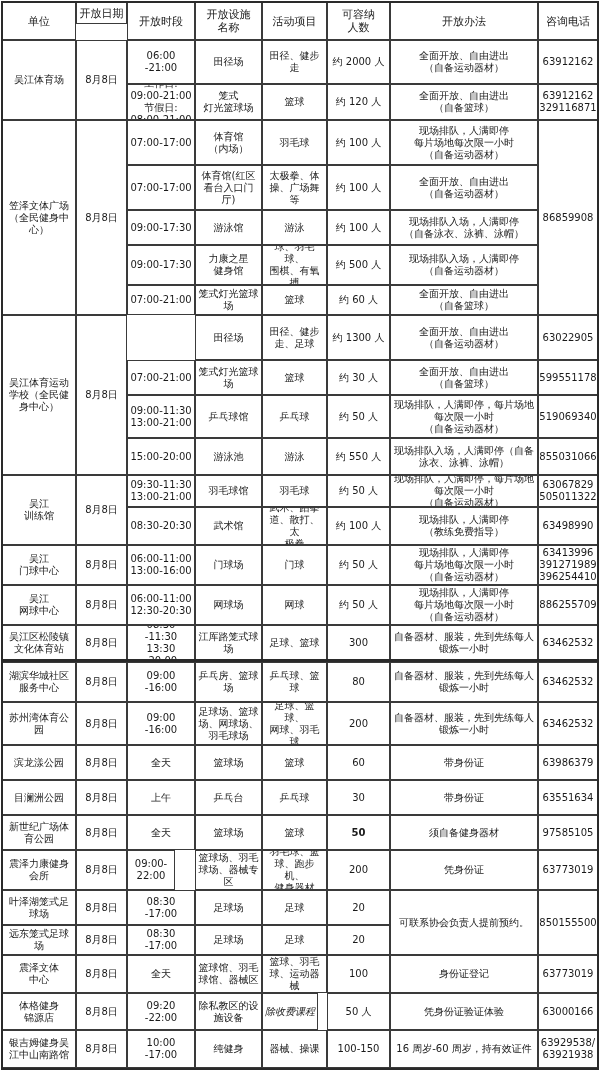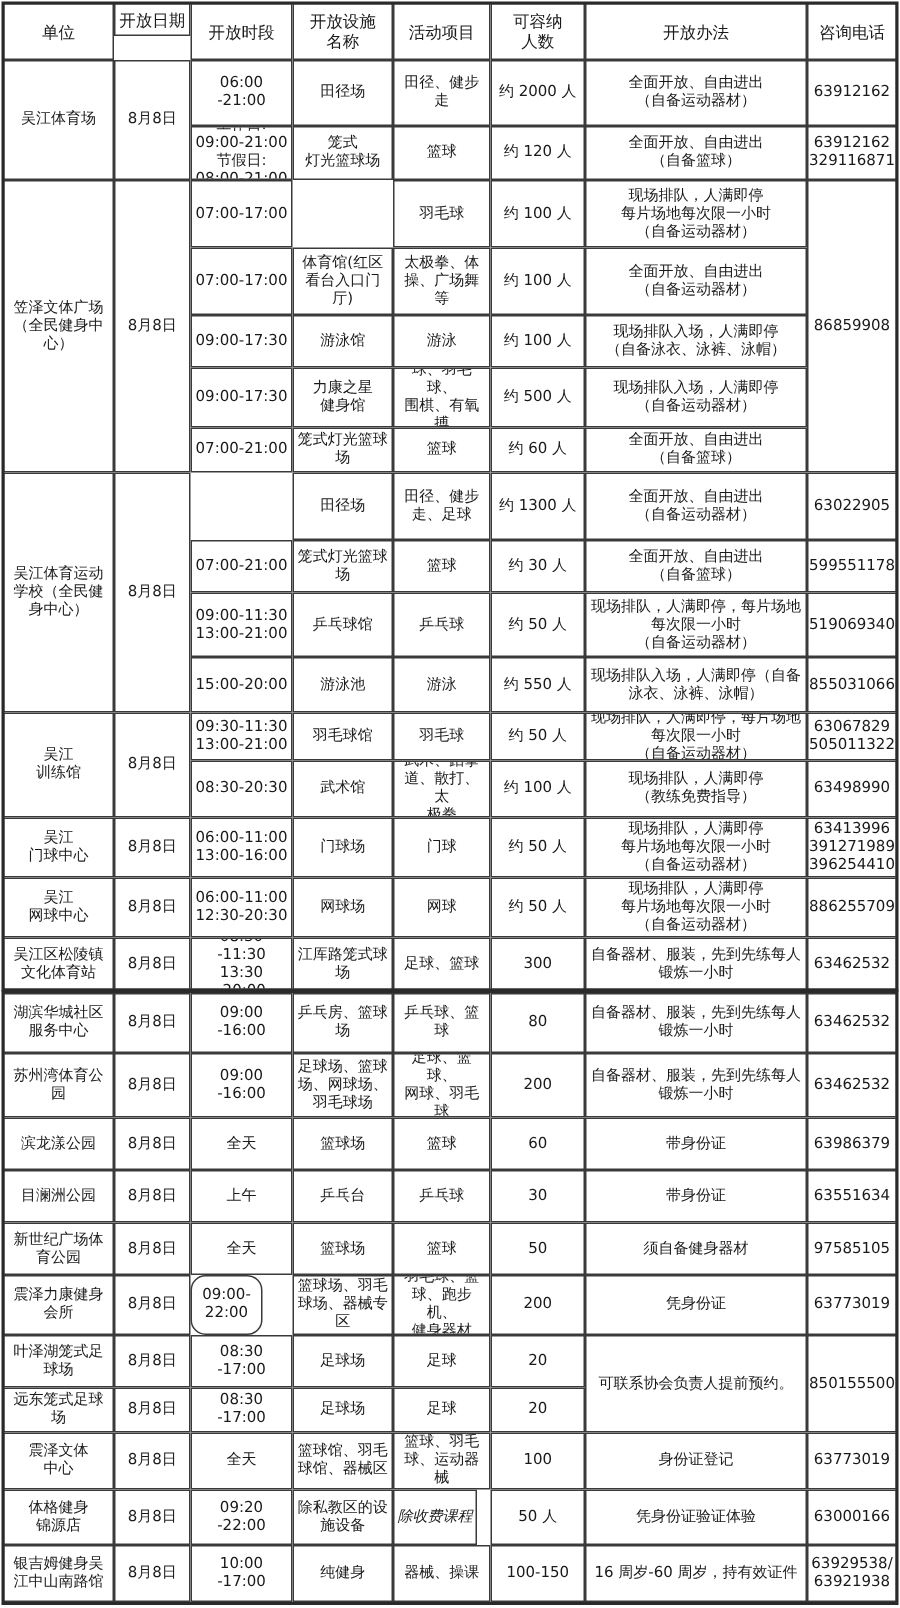--- a/index.html
+++ b/index.html
@@ -42,20 +42,22 @@
     <div class="cell" style="left: 327px; top: 84px; width: 63px; height: 36px;">约 120 人</div>
     <div class="cell" style="left: 390px; top: 84px; width: 148px; height: 36px;">全面开放、自由进出
 （自备篮球）</div>
     <div class="cell" style="left: 538px; top: 84px; width: 60px; height: 36px;">63912162
 13291168716</div>
     <div class="cell" style="left: 2px; top: 120px; width: 74px; height: 195px;">笠泽文体广场
 （全民健身中
 心）</div>
     <div class="cell" style="left: 76px; top: 120px; width: 51px; height: 195px;">8月8日</div>
     <div class="cell" style="left: 127px; top: 120px; width: 68px; height: 45px;">07:00-17:00</div>
+    <div class="cell" style="left: 195px; top: 120px; width: 67px; height: 45px;">体育馆
+（内场）</div>
     <div class="cell" style="left: 262px; top: 120px; width: 65px; height: 45px;">羽毛球</div>
     <div class="cell" style="left: 327px; top: 120px; width: 63px; height: 45px;">约 100 人</div>
     <div class="cell" style="left: 390px; top: 120px; width: 148px; height: 45px;">现场排队，人满即停
 每片场地每次限一小时
 （自备运动器材）</div>
     <div class="cell" style="left: 538px; top: 120px; width: 60px; height: 195px;">86859908</div>
     <div class="cell" style="left: 127px; top: 165px; width: 68px; height: 45px;">07:00-17:00</div>
     <div class="cell" style="left: 195px; top: 165px; width: 67px; height: 45px;">体育馆(红区
 看台入口门
 厅)</div>
@@ -221,27 +223,27 @@
     <div class="cell" style="left: 262px; top: 780px; width: 65px; height: 35px;">乒乓球</div>
     <div class="cell" style="left: 327px; top: 780px; width: 63px; height: 35px;">30</div>
     <div class="cell" style="left: 390px; top: 780px; width: 148px; height: 35px;">带身份证</div>
     <div class="cell" style="left: 538px; top: 780px; width: 60px; height: 35px;">63551634</div>
     <div class="cell" style="left: 2px; top: 815px; width: 74px; height: 35px;">新世纪广场体
 育公园</div>
     <div class="cell" style="left: 76px; top: 815px; width: 51px; height: 35px;">8月8日</div>
     <div class="cell" style="left: 127px; top: 815px; width: 68px; height: 35px;">全天</div>
     <div class="cell" style="left: 195px; top: 815px; width: 67px; height: 35px;">篮球场</div>
     <div class="cell" style="left: 262px; top: 815px; width: 65px; height: 35px;">篮球</div>
-    <div class="cell" style="left: 327px; top: 815px; width: 63px; height: 35px;">50</div>
+    <div class="cell" style="left: 327px; top: 815px; width: 63px; height: 35px; font-weight: bold;">50</div>
     <div class="cell" style="left: 390px; top: 815px; width: 148px; height: 35px;">须自备健身器材</div>
     <div class="cell" style="left: 538px; top: 815px; width: 60px; height: 35px;">97585105</div>
     <div class="cell" style="left: 2px; top: 850px; width: 74px; height: 40px;">震泽力康健身
 会所</div>
     <div class="cell" style="left: 76px; top: 850px; width: 51px; height: 40px;">8月8日</div>
-    <div class="cell" style="left: 127px; top: 850px; width: 48px; height: 40px; border-radius: 10px;">09:00-22:00</div>
+    <div class="cell" style="left: 127px; top: 850px; width: 48px; height: 40px;">09:00-22:00</div>
     <div class="cell" style="left: 195px; top: 850px; width: 67px; height: 40px;">篮球场、羽毛
 球场、器械专
 区</div>
     <div class="cell" style="left: 262px; top: 850px; width: 65px; height: 40px;">羽毛球、篮
 球、跑步机、
 健身器材</div>
     <div class="cell" style="left: 327px; top: 850px; width: 63px; height: 40px;">200</div>
     <div class="cell" style="left: 390px; top: 850px; width: 148px; height: 40px;">凭身份证</div>
     <div class="cell" style="left: 538px; top: 850px; width: 60px; height: 40px;">63773019</div>
     <div class="cell" style="left: 2px; top: 890px; width: 74px; height: 35px;">叶泽湖笼式足

